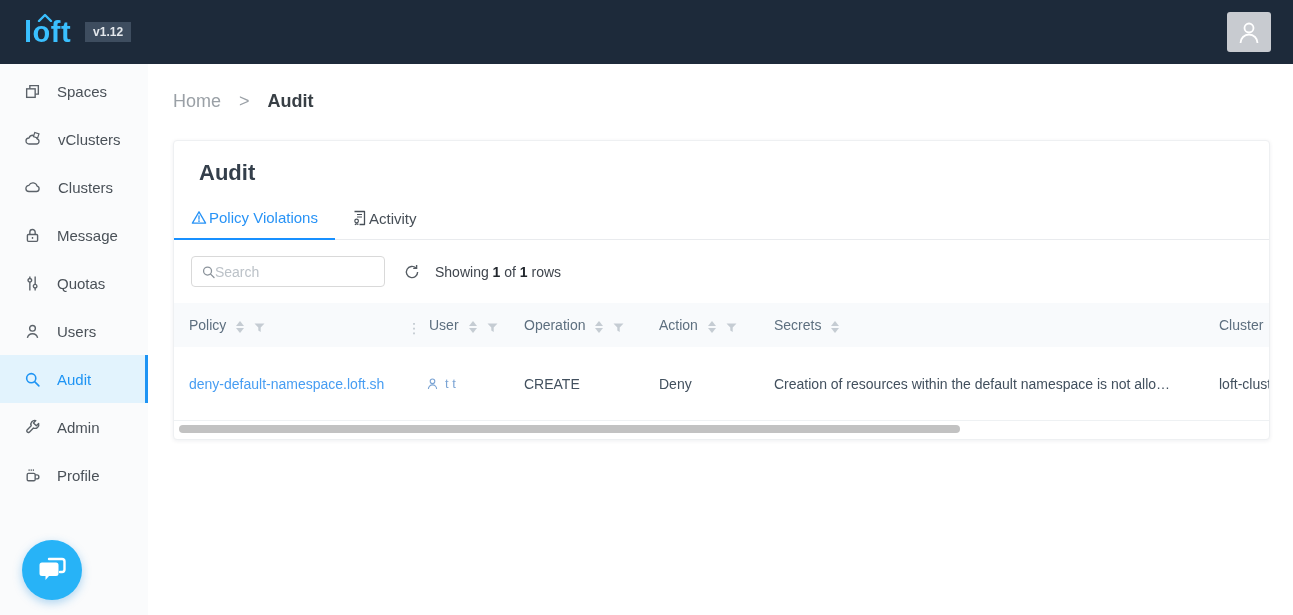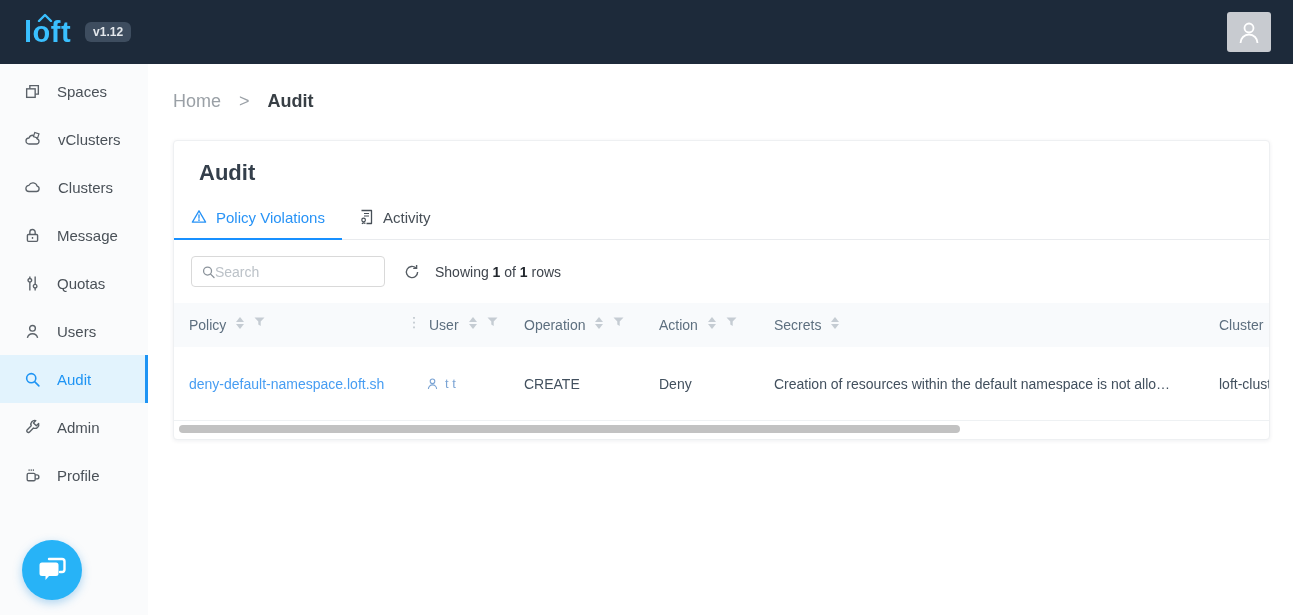--- a/index.html
+++ b/index.html
@@ -3,21 +3,21 @@
 <meta charset="utf-8">
 <style>
   * { box-sizing: border-box; margin: 0; padding: 0; }
   html,body { width:1293px; height:615px; overflow:hidden; }
   body { font-family:"Liberation Sans", sans-serif; background:#ffffff; position:relative; }
 
   
   .topbar { height:64px; background:#1d2a3a; display:flex; align-items:center; padding:0 22px 0 24px; }
   .logo { position:relative; color:#3ac0ff; font-size:29px; font-weight:700; letter-spacing:.5px; line-height:1; }
   .logo-roof { position:absolute; left:13px; top:-5px; }
-  .version-badge { margin-left:14px; background:#3e4d5f; color:#e4e8ec; font-size:12px; font-weight:600; padding:3px 8px; border-radius:6px; }
+  .version-badge { margin-left:14px; background:#3e4d5f; color:#e4e8ec; font-size:12px; font-weight:600; padding:3px 8px; border-radius:0; }
   .avatar { margin-left:auto; width:44px; height:40px; background:#c8cbd0; border-radius:3px; display:flex; align-items:center; justify-content:center; cursor:pointer; }
 
   
   .shell { display:flex; height:551px; }
   .sidebar { width:148px; flex:none; background:#fafbfc; padding-top:3px; }
   .side-item { height:48px; display:flex; align-items:center; padding-left:24px; gap:16px; font-size:15px; color:#4a5158; cursor:pointer; }
   .side-item .sicon { display:flex; color:#5b6269; }
   .side-item.active { background:#e2f3fd; color:#1e94f4; border-right:3px solid #1e94f4; }
   .side-item.active .sicon { color:#1e94f4; }
 
@@ -25,39 +25,39 @@
 
   
   .breadcrumb { font-size:18px; color:#9aa0a6; display:flex; gap:18px; align-items:flex-start; }
   .breadcrumb .current { color:#383f45; font-weight:700; }
 
   
   .card { margin-top:28px; background:#fff; border:1px solid #eef0f2; border-radius:4px;
           box-shadow:0 1px 4px rgba(20,30,50,.07); overflow:hidden; }
   .card-title { padding:19px 25px 13px; font-size:22px; font-weight:700; color:#343f4b; }
   .tabbar { display:flex; border-bottom:1px solid #e9ebee; }
-  .tab { display:flex; gap:9px; padding:10px 17px 12px; font-size:15px; color:#474f57; cursor:pointer; }
+  .tab { display:flex; align-items:center; gap:2px; padding:10px 17px 12px; font-size:15px; color:#474f57; cursor:pointer; }
   .tab .ticon { display:flex; }
   .tab.active { color:#2893f6; border-bottom:2px solid #1890ff; margin-bottom:-1px; }
 
   
   .toolbar { display:flex; align-items:center; padding:16px 17px; gap:15px; }
   .search-box { width:194px; height:31px; border:1px solid #d9d9d9; border-radius:4px; background:#fff;
                 display:flex; align-items:center; padding:0 10px; }
   .search-box input { border:none; outline:none; font-size:14px; color:#333; width:100%; font-family:"Liberation Sans", sans-serif; }
   .search-box input::placeholder { color:#bcc2c8; }
   .refresh-btn { display:flex; cursor:pointer; margin-left:4px; color:#555c63; }
   .showing { font-size:14px; color:#3f454d; }
   .showing b { color:#23282e; }
 
   
   .table-wrap { overflow:hidden; }
   .thead, .trow { display:flex; width:1190px; }
   .thead { background:#f8fafc; height:44px; align-items:center; }
-  .hcell { flex:none; display:flex; align-items:flex-start; gap:10px; padding-left:15px; font-size:14px; color:#5d6f7f; }
+  .hcell { flex:none; display:flex; align-items:flex-end; gap:10px; padding-left:15px; font-size:14px; color:#5d6f7f; }
   .trow { height:74px; align-items:center; border-bottom:1px solid #eef1f3; background:#fff; }
   .cell { flex:none; padding-left:15px; font-size:14px; color:#42505e; white-space:nowrap; overflow:hidden; text-overflow:ellipsis; }
   .c-policy { width:233px; } .c-user { width:102px; } .c-op { width:135px; }
   .c-action { width:115px; } .c-msg { width:445px; } .c-cluster { width:160px; overflow:visible; }
   .hcell.c-user { padding-left:0; }
   .policy-link { color:#479df2; cursor:pointer; text-decoration:none; }
   .user-link { color:#7ba4d4; font-size:13px; display:flex; align-items:center; gap:6px; cursor:pointer; }
   .drag-handle { color:#b9c1c9; font-size:14px; letter-spacing:0; line-height:10px; width:12px; text-align:center; cursor:col-resize; }
 
   .sorter { display:flex; flex-direction:column; gap:2px; cursor:pointer; }

